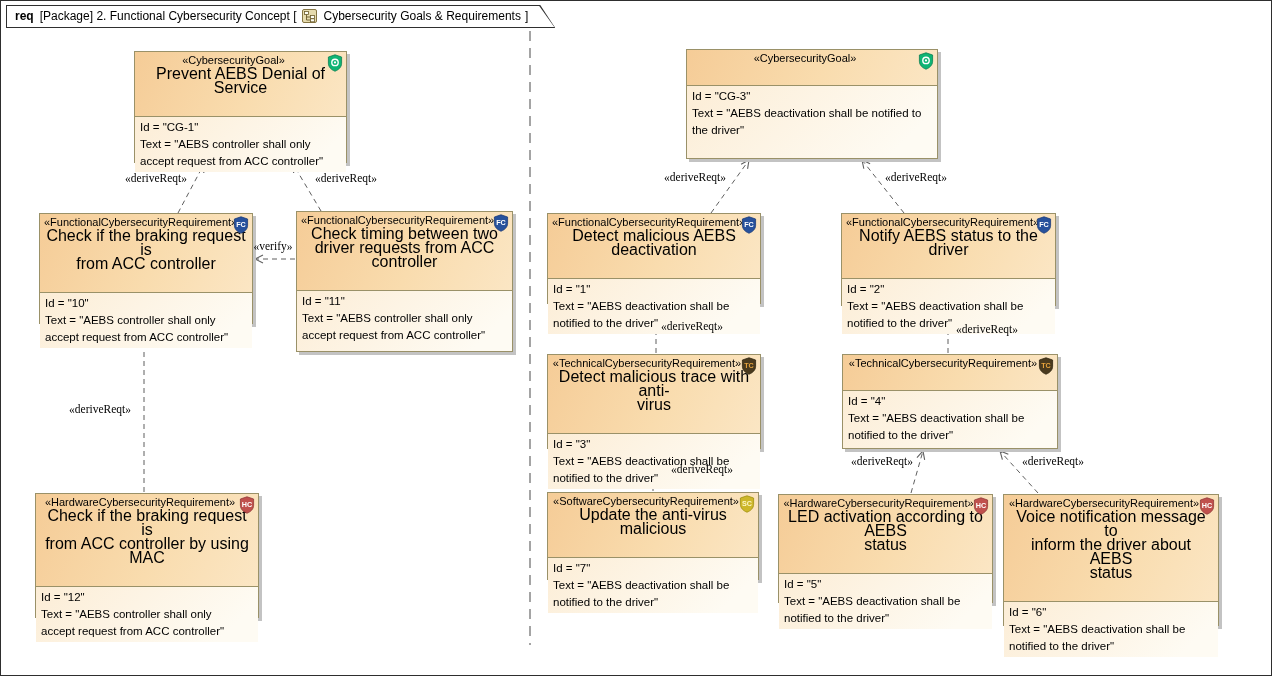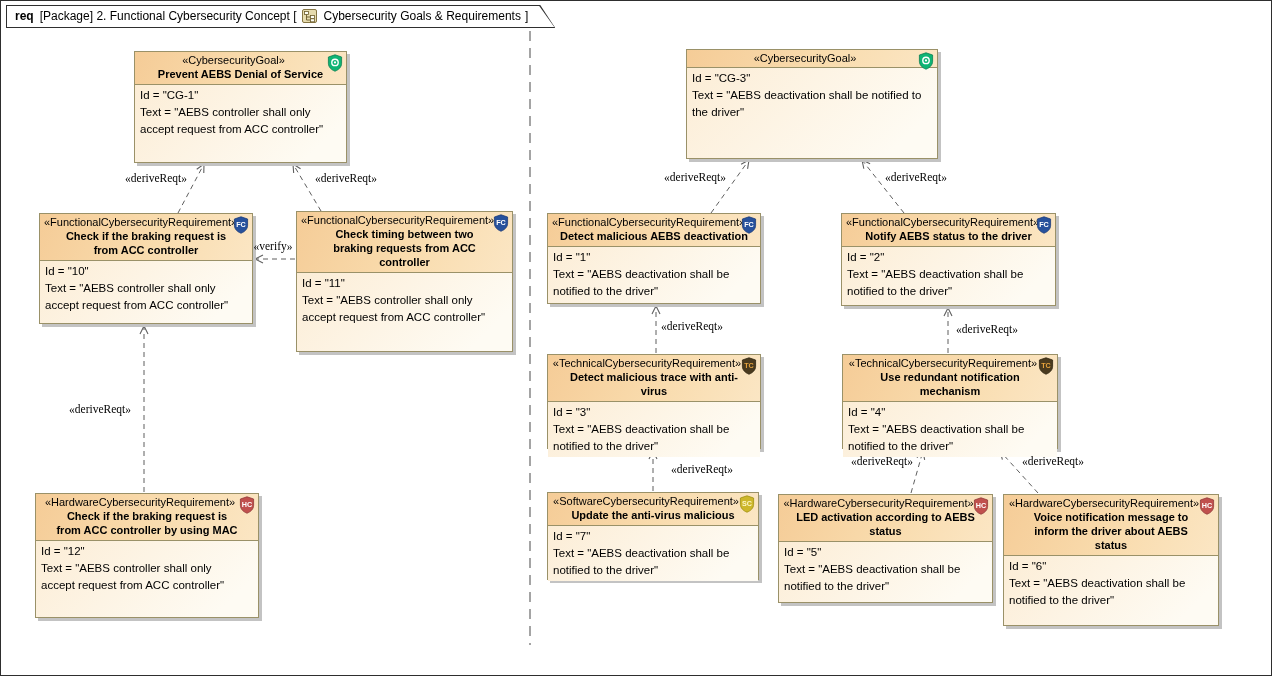--- a/index.html
+++ b/index.html
@@ -25,25 +25,25 @@
   
   #diagram-svg{position:absolute;left:0;top:0;z-index:1;}
   
   #node-layer{position:absolute;left:0;top:0;width:100%;height:100%;z-index:2;}
   .node{
     position:absolute;box-sizing:border-box;display:flex;flex-direction:column;
     border:1px solid #9a9168;box-shadow:3px 3px 0 #c3c3c3;
     background:linear-gradient(135deg,#fbe8c9,#fefaf2);
   }
   .node-header{
-    position:relative;text-align:center;padding:2px 2px 2px;
+    position:relative;text-align:center;padding:2px 2px 20px;
     background:linear-gradient(115deg,#f5cc97 0%,#f9dcae 55%,#fbe6c4 100%);
   }
   .stereo{font-size:11px;line-height:13px;color:#000;padding:0 16px 0 2px;}
-  .title{font-size:11px;font-weight:bold;line-height:14px;color:#000;padding:0 4px 1px;white-space:pre-line;}
+  .title{font-size:16px;font-weight:normal;line-height:14px;color:#000;padding:0 4px 1px;white-space:pre-line;}
   .badge{position:absolute;top:2px;right:3px;line-height:0;}
   .node-body{
     flex:1;border-top:1px solid #9a9168;padding:2px 5px;
     font-size:11.5px;line-height:17px;color:#000;
     background:linear-gradient(135deg,#fcedd6 0%,#fefbf3 85%);
   }
   .line{white-space:pre-line;}
   
   .edge-label{
     position:absolute;transform:translate(-50%,-50%);z-index:3;
@@ -123,21 +123,21 @@
         <div class="node-body">
           <div class="line">Id = "10"</div>
           <div class="line">Text = "AEBS controller shall only
 accept request from ACC controller"</div>
         </div>
       </div>
       <div class="node" style="left: 295px; top: 210px; width: 217px; height: 141px;">
         <div class="node-header">
           <div class="stereo">«FunctionalCybersecurityRequirement»</div>
           <div class="title">Check timing between two
-braking requests from ACC
+driver requests from ACC
 controller</div>
           <span class="badge"><svg width="16" height="18" viewBox="0 0 16 18">
               <path d="M8 0.8 L14.6 3 V9.3 C14.6 13.1 11.6 15.9 8 17.2 C4.4 15.9 1.4 13.1 1.4 9.3 V3 Z" fill="#27519c" stroke="#1a3a77" stroke-width="0.8"></path>
               <text x="8" y="11.2" text-anchor="middle" font-size="7.2" font-weight="bold" font-family="Liberation Sans, sans-serif" fill="#ffffff">FC</text>
             </svg></span>
         </div>
         <div class="node-body">
           <div class="line">Id = "11"</div>
           <div class="line">Text = "AEBS controller shall only
 accept request from ACC controller"</div>
@@ -216,22 +216,20 @@
         </div>
         <div class="node-body">
           <div class="line">Id = "3"</div>
           <div class="line">Text = "AEBS deactivation shall be
 notified to the driver"</div>
         </div>
       </div>
       <div class="node" style="left: 841px; top: 353px; width: 216px; height: 95px;">
         <div class="node-header">
           <div class="stereo">«TechnicalCybersecurityRequirement»</div>
-          <div class="title">Use redundant notification
-mechanism</div>
           <span class="badge"><svg width="16" height="18" viewBox="0 0 16 18">
               <path d="M8 0.8 L14.6 3 V9.3 C14.6 13.1 11.6 15.9 8 17.2 C4.4 15.9 1.4 13.1 1.4 9.3 V3 Z" fill="#4a3a1e" stroke="#2e2410" stroke-width="0.8"></path>
               <text x="8" y="11.2" text-anchor="middle" font-size="7.2" font-weight="bold" font-family="Liberation Sans, sans-serif" fill="#e8a33d">TC</text>
             </svg></span>
         </div>
         <div class="node-body">
           <div class="line">Id = "4"</div>
           <div class="line">Text = "AEBS deactivation shall be
 notified to the driver"</div>
         </div>

